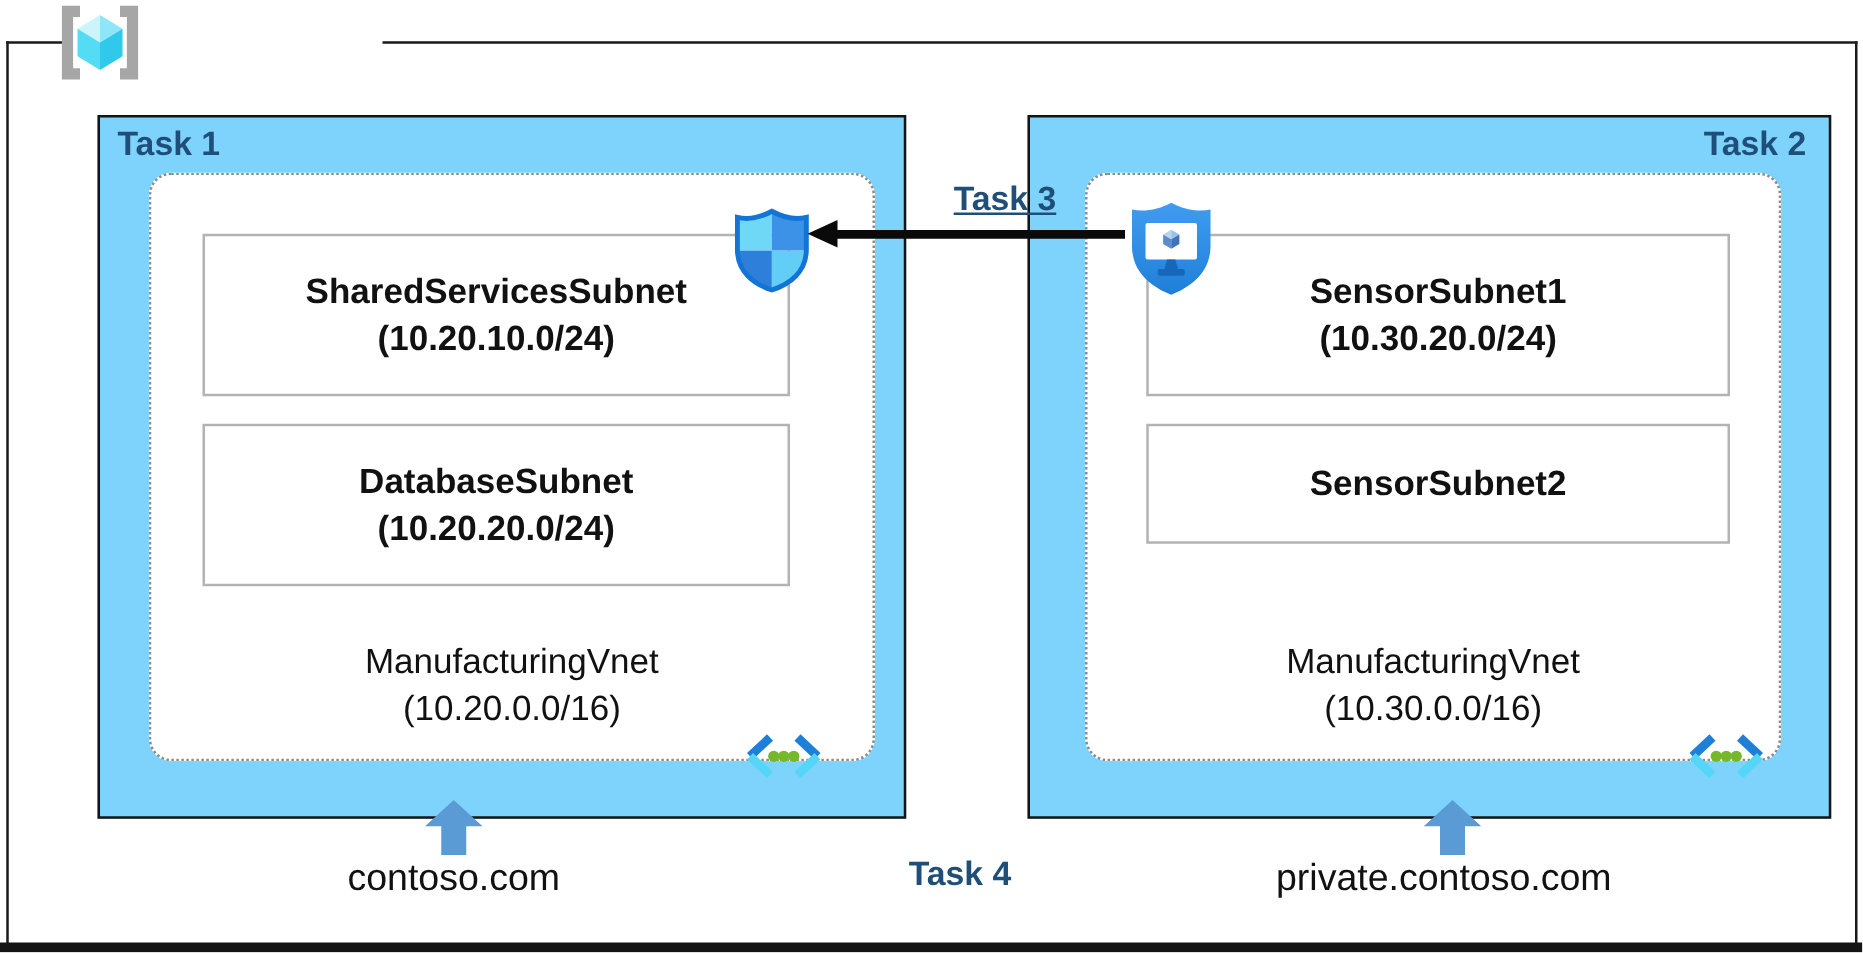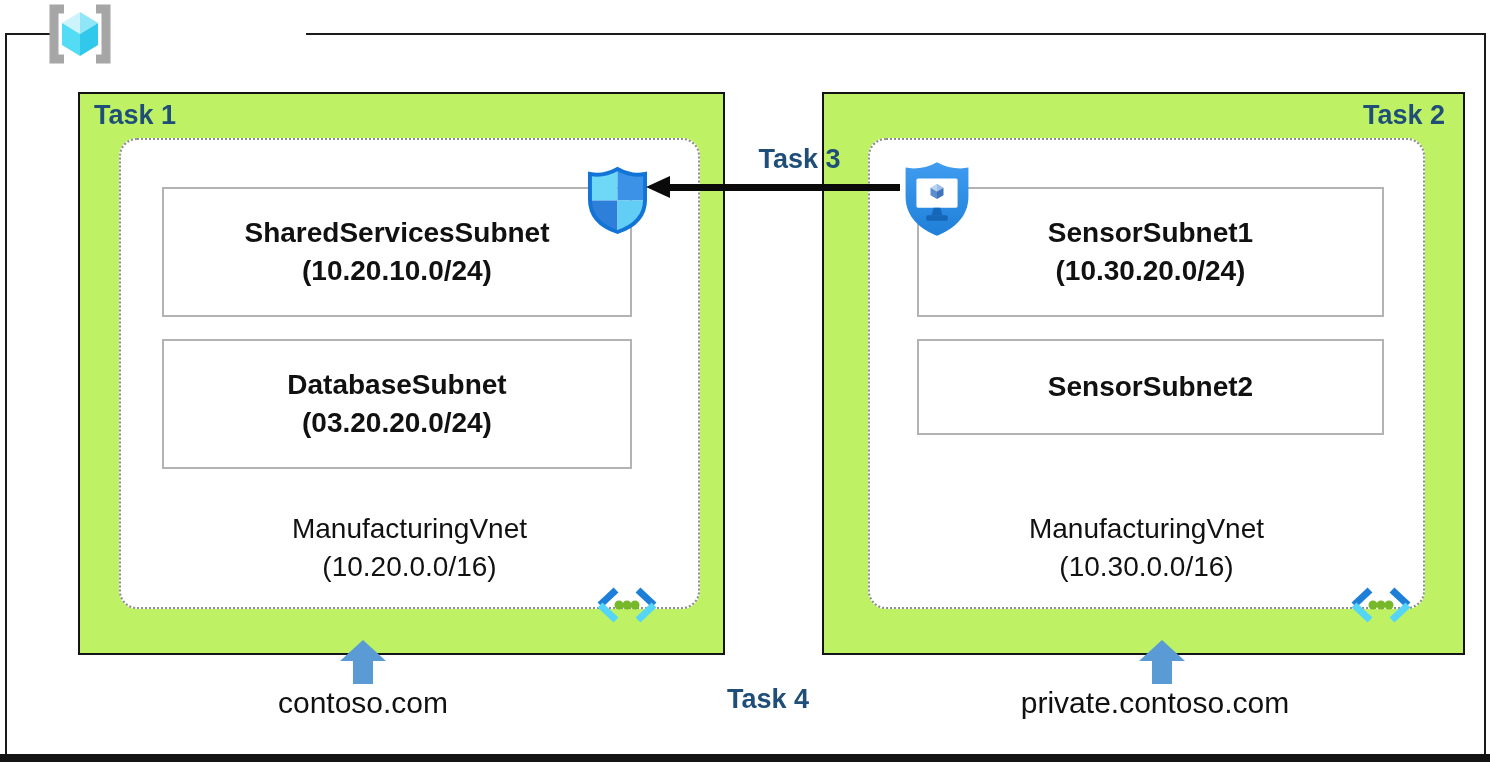--- a/index.html
+++ b/index.html
@@ -9,38 +9,38 @@
 
   
   .rg-frame{left:5px;top:33px;width:1481px;height:722px;
             border:2px solid #1a1a1a;border-bottom:none;}
   .bottom-bar{left:0;top:754px;width:1490px;height:8px;background:#141414;}
   .rg-gap{left:50px;top:29px;width:256px;height:10px;background:#ffffff;}
   .rg-label{left:135px;top:18px;height:38px;line-height:38px;
             font-size:29px;color:#1a1a1a;white-space:nowrap;}
 
   
-  .task-box{background:#bef264;border:2px solid #141414;}
+  .task-box{background:#7dd3fc;border:2px solid #141414;}
   .task-label{font-size:27px;font-weight:bold;color:#1f4e79;white-space:nowrap;}
 
   .dashed-box{background:#ffffff;border:2px dotted #8c8c8c;border-radius:18px;}
 
   .subnet-box{background:#ffffff;border:2px solid #b3b3b3;
               display:flex;flex-direction:column;align-items:center;justify-content:center;font-weight:bold;}
   .subnet-box .line{font-size:28px;line-height:38px;color:#111;white-space:nowrap;}
 
   .vnet-text{text-align:center;}
   .vnet-text .line{font-size:28px;line-height:38px;color:#111;white-space:nowrap;}
 
   
   .peer-line{left:668px;top:184px;width:232px;height:7px;background:#0a0a0a;}
   .peer-head{left:646px;top:176px;width:0;height:0;
              border-top:11px solid transparent;border-bottom:11px solid transparent;
              border-right:24px solid #0a0a0a;}
-  .task3-label{left:722px;top:144px;width:155px;text-align:center;}
+  .task3-label{left:690px;top:144px;width:155px;text-align:right;text-decoration:underline;}
   .task4-label{left:693px;top:684px;width:150px;text-align:center;}
 
   .domain-text{font-size:30px;color:#111;text-align:center;white-space:nowrap;}
 </style>
 </head>
 <body>
 
 <div class="canvas">
 
   <div class="abs rg-frame"></div>
@@ -61,21 +61,21 @@
 
     <div class="abs dashed-box" style="left:39px;top:44px;width:581px;height:471px"></div>
 
     <div class="abs subnet-box" style="left:82px;top:93px;width:470px;height:130px">
       <div class="line">SharedServicesSubnet</div>
       <div class="line">(10.20.10.0/24)</div>
     </div>
 
     <div class="abs subnet-box" style="left:82px;top:245px;width:470px;height:130px">
       <div class="line">DatabaseSubnet</div>
-      <div class="line">(03.20.20.0/24)</div>
+      <div class="line">(10.20.20.0/24)</div>
     </div>
 
     <div class="abs vnet-text" style="left:39px;top:416px;width:581px">
       <div class="line">ManufacturingVnet</div>
       <div class="line">(10.20.0.0/16)</div>
     </div>
 
     <svg class="abs" style="left:514px;top:492px" width="66" height="38" viewBox="0 0 66 38">
       <line x1="22" y1="4" x2="6" y2="19" stroke="#1d7fd8" stroke-width="7"></line>
       <line x1="6" y1="19" x2="22" y2="34" stroke="#55d5f8" stroke-width="7"></line>

